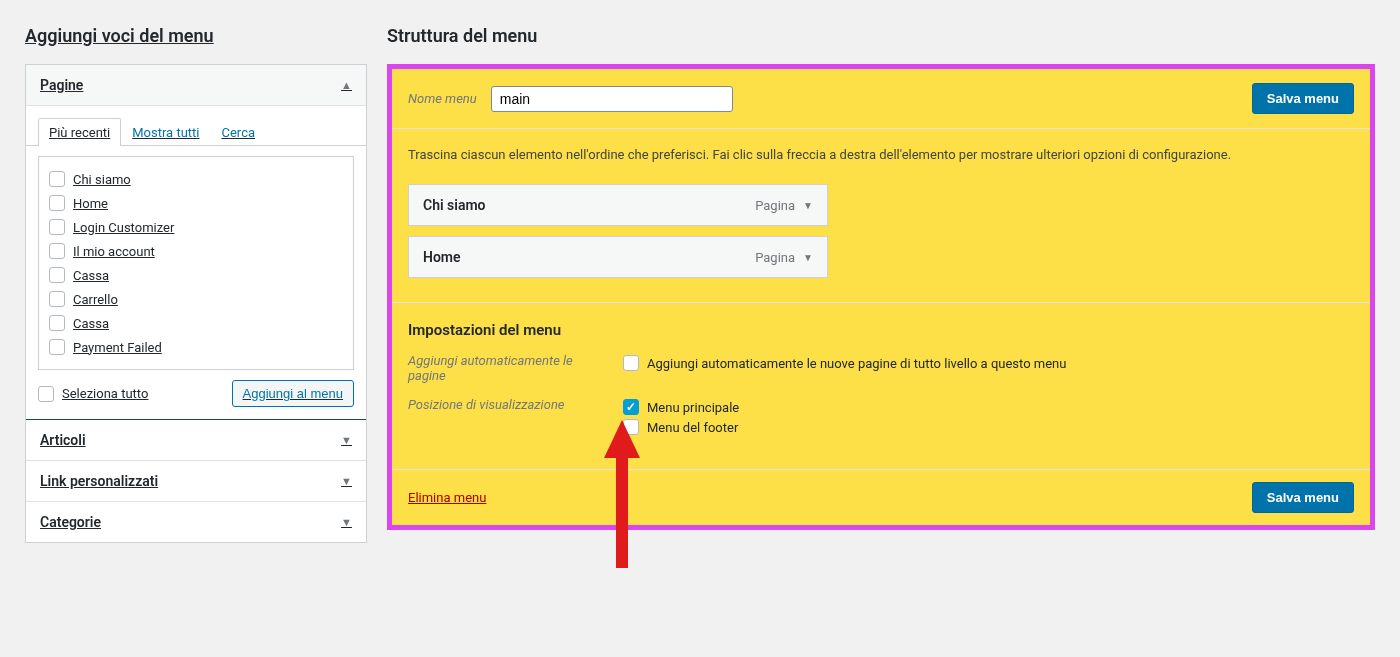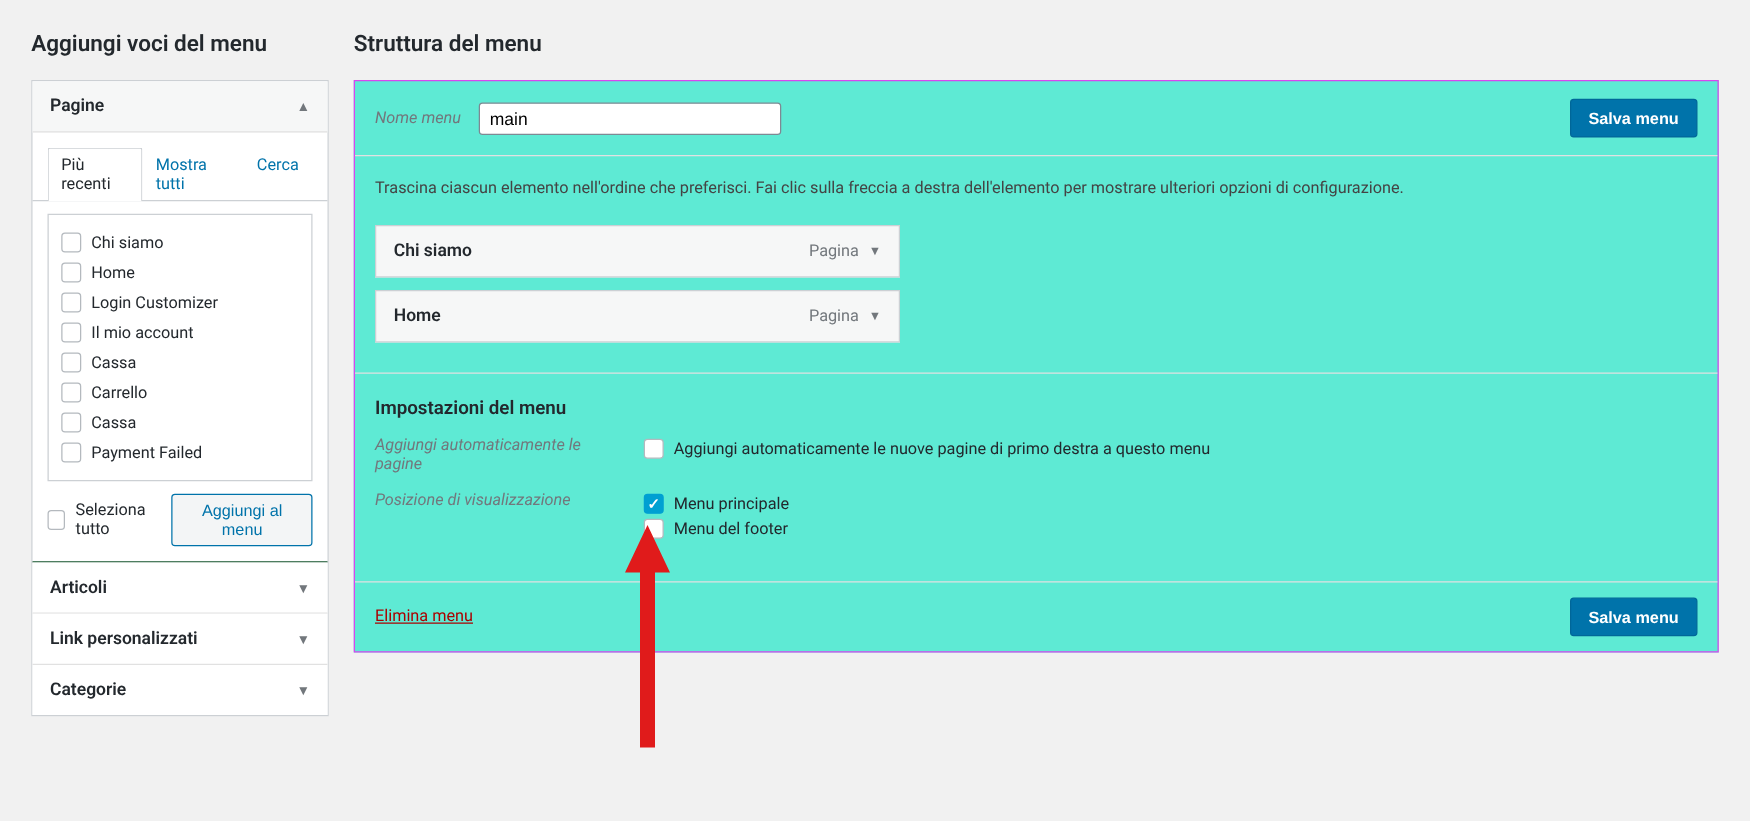--- a/index.html
+++ b/index.html
@@ -1,18 +1,18 @@
 <!DOCTYPE html>
 <html><head>
 <meta charset="utf-8">
 <style>
 * { box-sizing: border-box; margin: 0; padding: 0; }
 body { font-family: -apple-system, BlinkMacSystemFont, "Segoe UI", Roboto, sans-serif; background: #f1f1f1; font-size: 13px; color: #23282d; padding: 25px; }
 .wrap { display: flex; gap: 20px; }
-.col-left { width: 238px; }
+.col-left { width: 342px; text-decoration: underline; }
 .col-right { flex: 1; }
 h2 { font-size: 18px; font-weight: 600; margin-bottom: 18px; color: #23282d; }
 
 
 .accordion { background: #fff; border: 1px solid #ccd0d4; }
 .accordion-header { display: flex; justify-content: space-between; align-items: center; padding: 12px 14px; border-bottom: 1px solid #e1e1e1; cursor: pointer; font-weight: 600; font-size: 14px; color: #23282d; background: #f6f7f7; }
 .accordion-header:last-child { border-bottom: none; }
 .accordion-header .chev { color: #72777c; font-size: 11px; }
 .accordion-body { padding: 12px; border-bottom: 1px solid #14532d; }
 .tabs { display: flex; gap: 0; margin-bottom: 10px; border-bottom: 1px solid #ccd0d4; margin-left: -12px; margin-right: -12px; padding: 0 12px; }
@@ -20,21 +20,21 @@
 .tab.active { color: #23282d; border-color: #ccd0d4; background: #fff; border-top-left-radius: 2px; border-top-right-radius: 2px; }
 .page-list { border: 1px solid #ccd0d4; padding: 10px; margin-top: 8px; }
 .check-row { display: flex; align-items: center; gap: 8px; padding: 4px 0; }
 .check-row input[type=checkbox] { width: 16px; height: 16px; border: 1px solid #b4b9be; border-radius: 3px; appearance: none; cursor: pointer; background: #fff; }
 .check-row input[type=checkbox]:checked { background: #00a0d2; border-color: #00a0d2; }
 .check-row input[type=checkbox]:checked::after { content: "✓"; color: #fff; display: block; text-align: center; font-size: 12px; line-height: 14px; font-weight: bold; }
 .select-all { margin-top: 10px; display: flex; justify-content: space-between; align-items: center; }
 .btn-outline { border: 1px solid #0073aa; color: #0073aa; background: #f3f5f6; padding: 5px 10px; border-radius: 3px; cursor: pointer; font-size: 13px; }
 
 
-.menu-frame { background: #5eead4; border: 1px solid #d946ef; }
+.menu-frame { background: #fde047; border: 5px solid #d946ef; }
 .menu-header { display: flex; align-items: center; padding: 14px 16px; border-bottom: 1px solid #e1e1e1; gap: 14px; }
 .menu-header label { font-style: italic; color: #72777c; font-size: 13px; }
 .menu-header input[type=text] { border: 1px solid #7e8993; border-radius: 3px; padding: 4px 8px; font-size: 14px; width: 242px; }
 .menu-header .spacer { flex: 1; }
 .btn-primary { background: #0073aa; color: #fff; border: 1px solid #006799; padding: 7px 14px; border-radius: 3px; cursor: pointer; font-size: 13px; font-weight: 600; }
 .menu-body { padding: 18px 16px; }
 .instructions { color: #444; font-size: 13px; margin-bottom: 22px; }
 .menu-item { background: #f6f7f7; border: 1px solid #ccd0d4; padding: 12px 14px; margin-bottom: 10px; width: 420px; display: flex; justify-content: space-between; align-items: center; cursor: move; }
 .menu-item .title { font-weight: 600; font-size: 14px; }
 .menu-item .type { color: #72777c; font-size: 13px; display: flex; align-items: center; gap: 8px; }
@@ -149,21 +149,21 @@
             <span class="chev">▼</span>
           </span>
         </div>
         <div class="divider"></div>
         <div class="settings-title">Impostazioni del menu</div>
         <div class="setting-row">
           <div class="setting-label">Aggiungi automaticamente le pagine</div>
           <div class="setting-value">
             <div class="check-row">
               <input type="checkbox" style="">
-              <span>Aggiungi automaticamente le nuove pagine di primo destra a questo menu</span>
+              <span>Aggiungi automaticamente le nuove pagine di tutto livello a questo menu</span>
             </div>
           </div>
         </div>
         <div class="setting-row">
           <div class="setting-label">Posizione di visualizzazione</div>
           <div class="setting-value">
             <div class="check-row">
               <input type="checkbox" checked="" style="">
               <span>Menu principale</span>
             </div>

